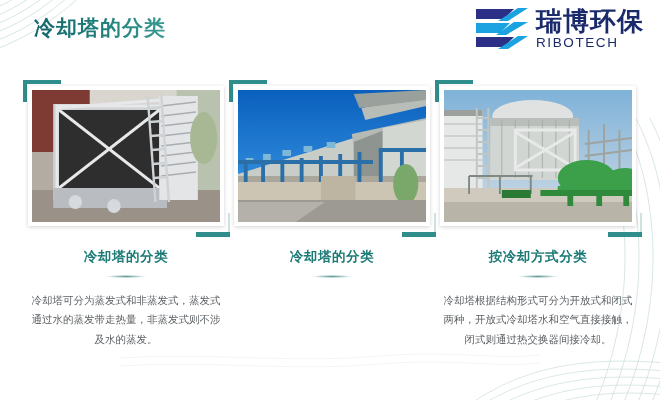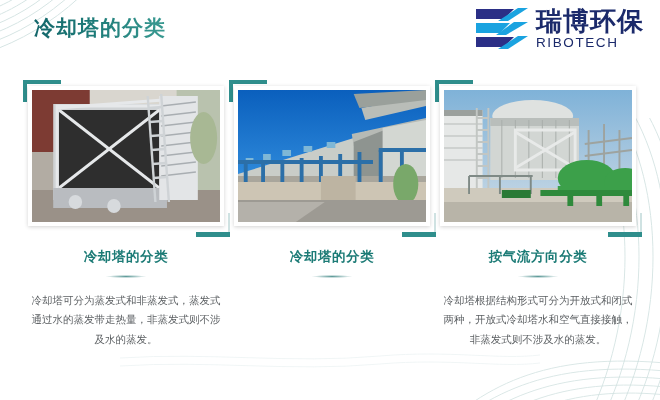--- a/index.html
+++ b/index.html
@@ -346,19 +346,19 @@
                 <path d="M26,86 L26,104"></path>
               <path d="M58,86 L58,104"></path>
                 <path d="M90,86 L90,104"></path>
             </g>
             <g fill="#2a7a36">
               <rect x="60" y="100" width="30" height="8"></rect>
             </g>
           </svg>
         </div>
       </div>
-      <div class="card-heading">按气流方向分类</div>
+      <div class="card-heading">按冷却方式分类</div>
       <div class="divider"></div>
-      <div class="card-body">冷却塔根据结构形式可分为开放式和闭式两种，开放式冷却塔水和空气直接接触，非蒸发式则不涉及水的蒸发。</div>
+      <div class="card-body">冷却塔根据结构形式可分为开放式和闭式两种，开放式冷却塔水和空气直接接触，闭式则通过热交换器间接冷却。</div>
     </div>
 
   </div>
 </div>
 
 </body></html>

